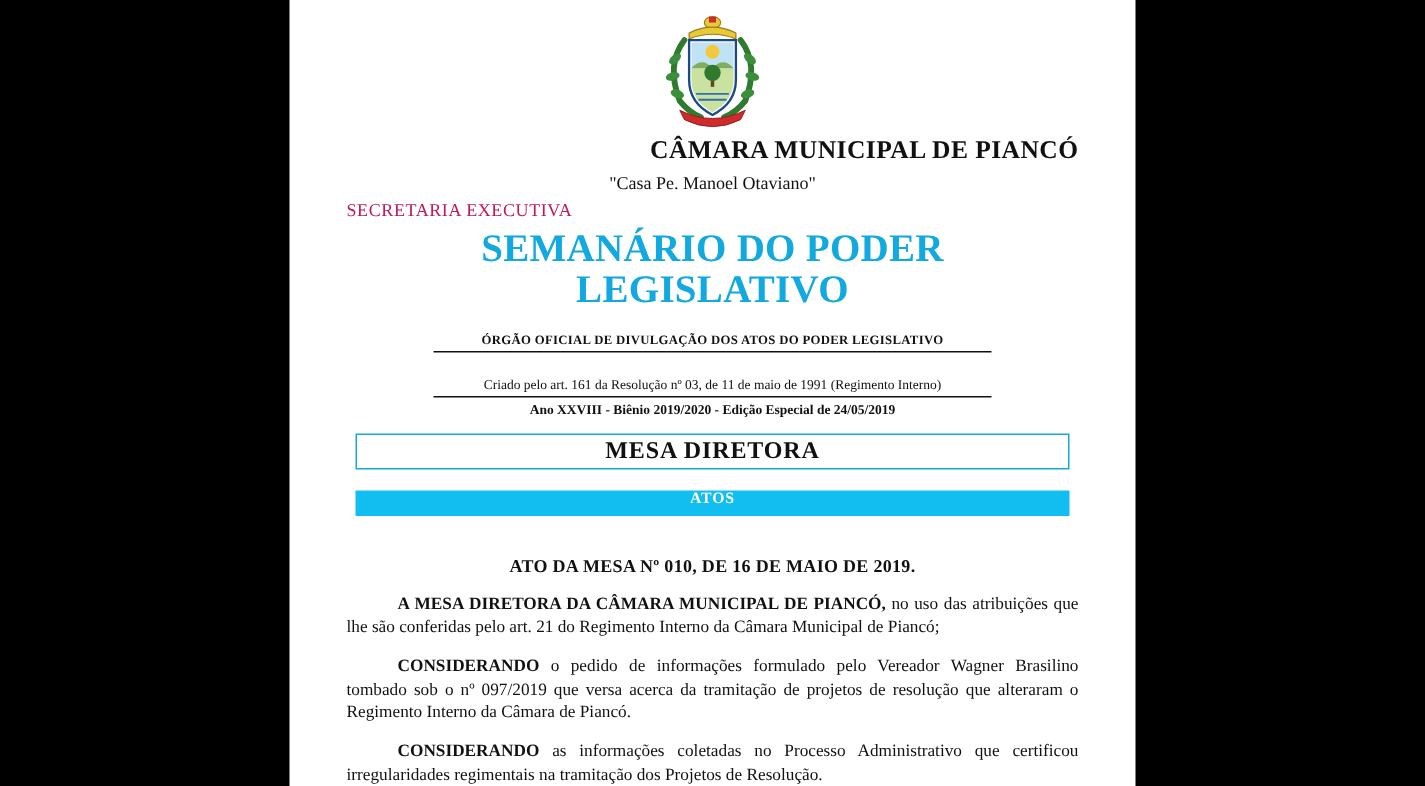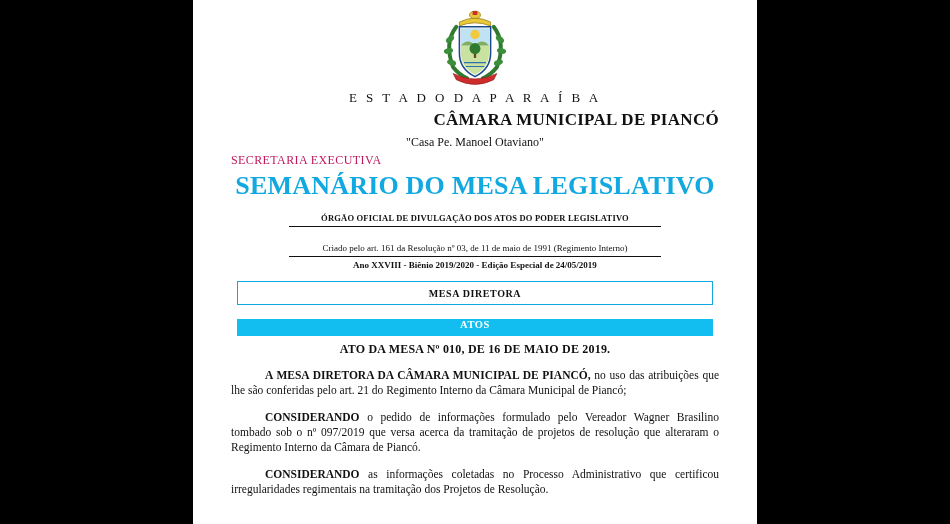--- a/index.html
+++ b/index.html
@@ -114,21 +114,21 @@
   
   .mesa-box {
     margin: 11px 6px 0 6px;
     border: 1.5px solid #12a8e0;
     height: 22px;
     display: flex;
     align-items: center;
     justify-content: center;
   }
   .mesa-box span {
-    font-size: 10px;
+    font-size: 16px;
     font-weight: bold;
     color: #111;
     letter-spacing: 0.6px;
   }
 
   
   .atos-banner {
     margin: 14px 6px 0 6px;
     background: #12bdf0;
     height: 17px;
@@ -141,21 +141,21 @@
     color: #ffffff;
     letter-spacing: 0.6px;
   }
 
   
   .doc-title {
     text-align: center;
     font-size: 12px;
     font-weight: bold;
     color: #111;
-    margin-top: 6px;
+    margin-top: 26px;
     letter-spacing: 0.2px;
   }
   .para {
     text-align: justify;
     font-size: 11.5px;
     color: #111;
     margin-top: 11px;
     text-indent: 34px;
     line-height: 1.32;
   }
@@ -196,25 +196,24 @@
 
         <rect x="48.5" y="52" width="3" height="12" fill="#6b4423"></rect>
         <circle cx="50" cy="52" r="7" fill="#2f7a2f"></circle>
 
         <path d="M36 70 H64 M38 75 H62" stroke="#2f6fb0" stroke-width="1.6" fill="none"></path>
 
         <path d="M22 84 Q50 98 78 84 L74 92 Q50 104 26 92 Z" fill="#cf2b2b" stroke="#8c1b1b" stroke-width="0.8"></path>
       </svg>
     </div>
 
-    <div class="state-line">E S T A D O   D A   P A R A Í B A</div>
     <div class="chamber-line">CÂMARA MUNICIPAL DE PIANCÓ</div>
     <div class="casa-line">"Casa Pe. Manoel Otaviano"</div>
     <div class="secretaria-line">SECRETARIA EXECUTIVA</div>
-    <div class="semanario">SEMANÁRIO DO MESA LEGISLATIVO</div>
+    <div class="semanario">SEMANÁRIO DO PODER LEGISLATIVO</div>
     <div class="organ-line">ÓRGÃO OFICIAL DE DIVULGAÇÃO DOS ATOS DO PODER LEGISLATIVO</div>
     <hr class="rule">
     <div class="created-line">Criado pelo art. 161 da Resolução nº 03, de 11 de maio de 1991 (Regimento Interno)</div>
     <hr class="rule">
     <div class="ano-line">Ano XXVIII - Biênio 2019/2020 - Edição Especial de 24/05/2019</div>
 
     <div class="mesa-box">
       <span>MESA DIRETORA</span>
     </div>
 

